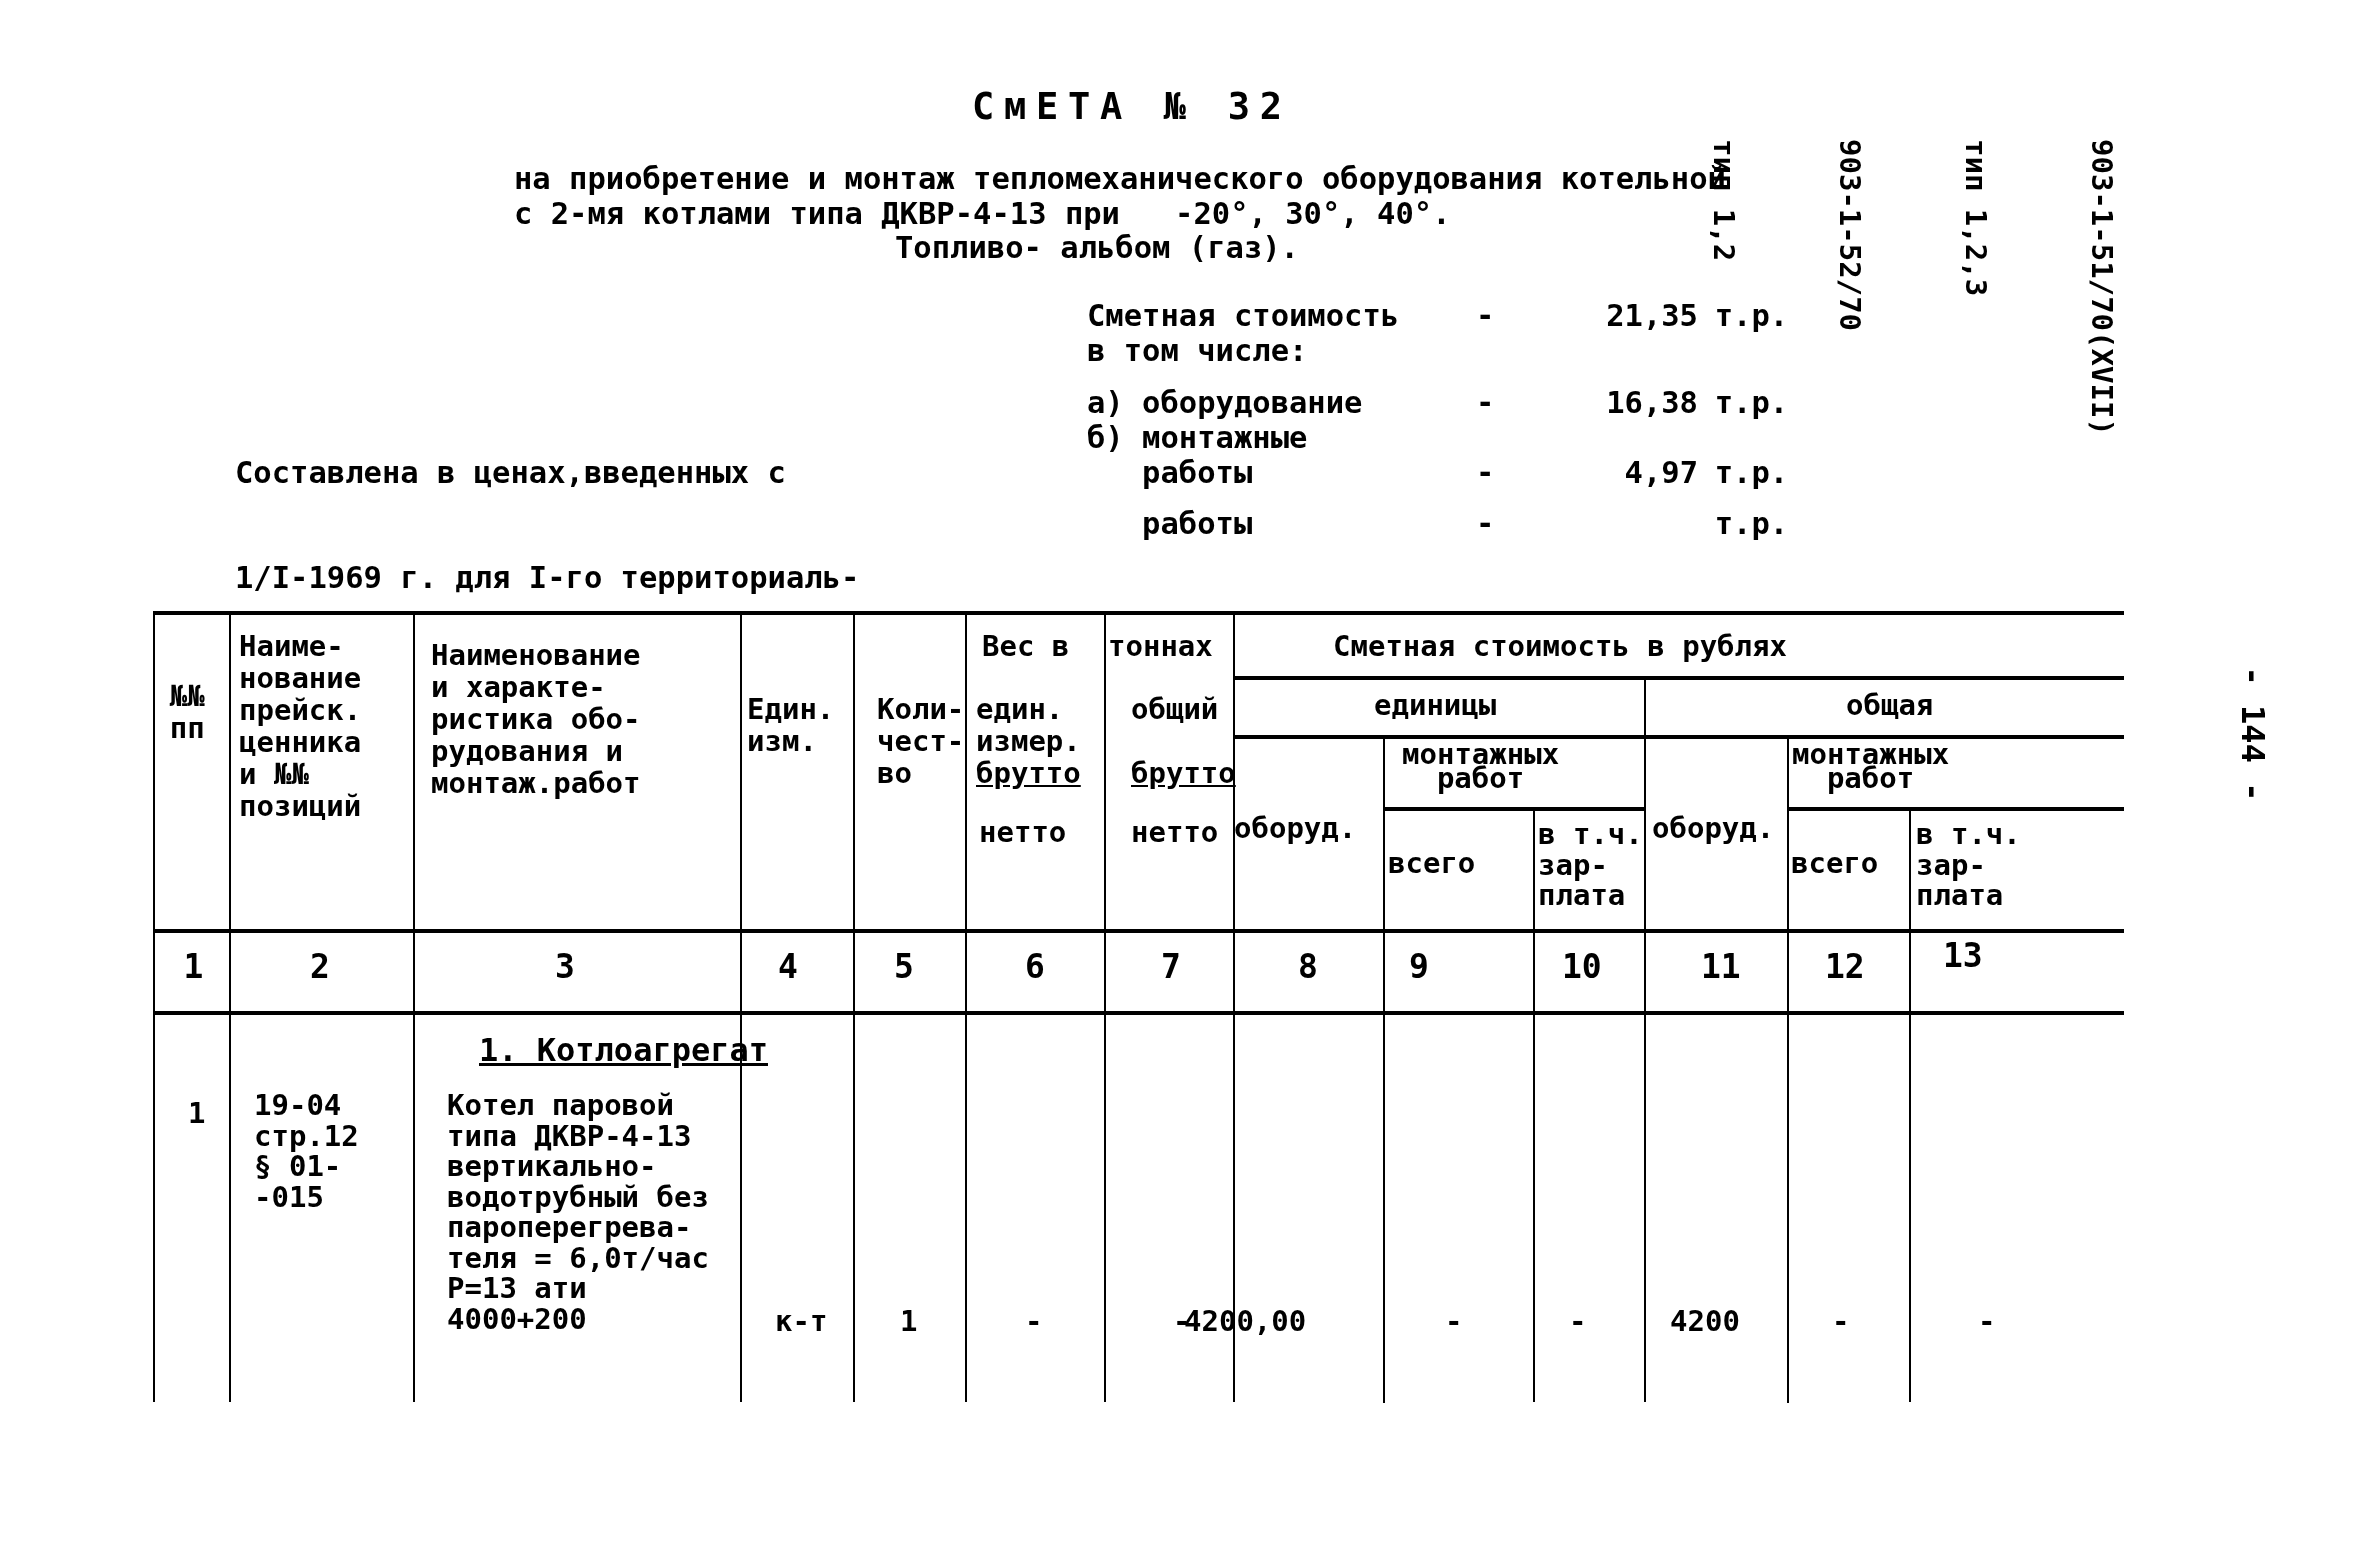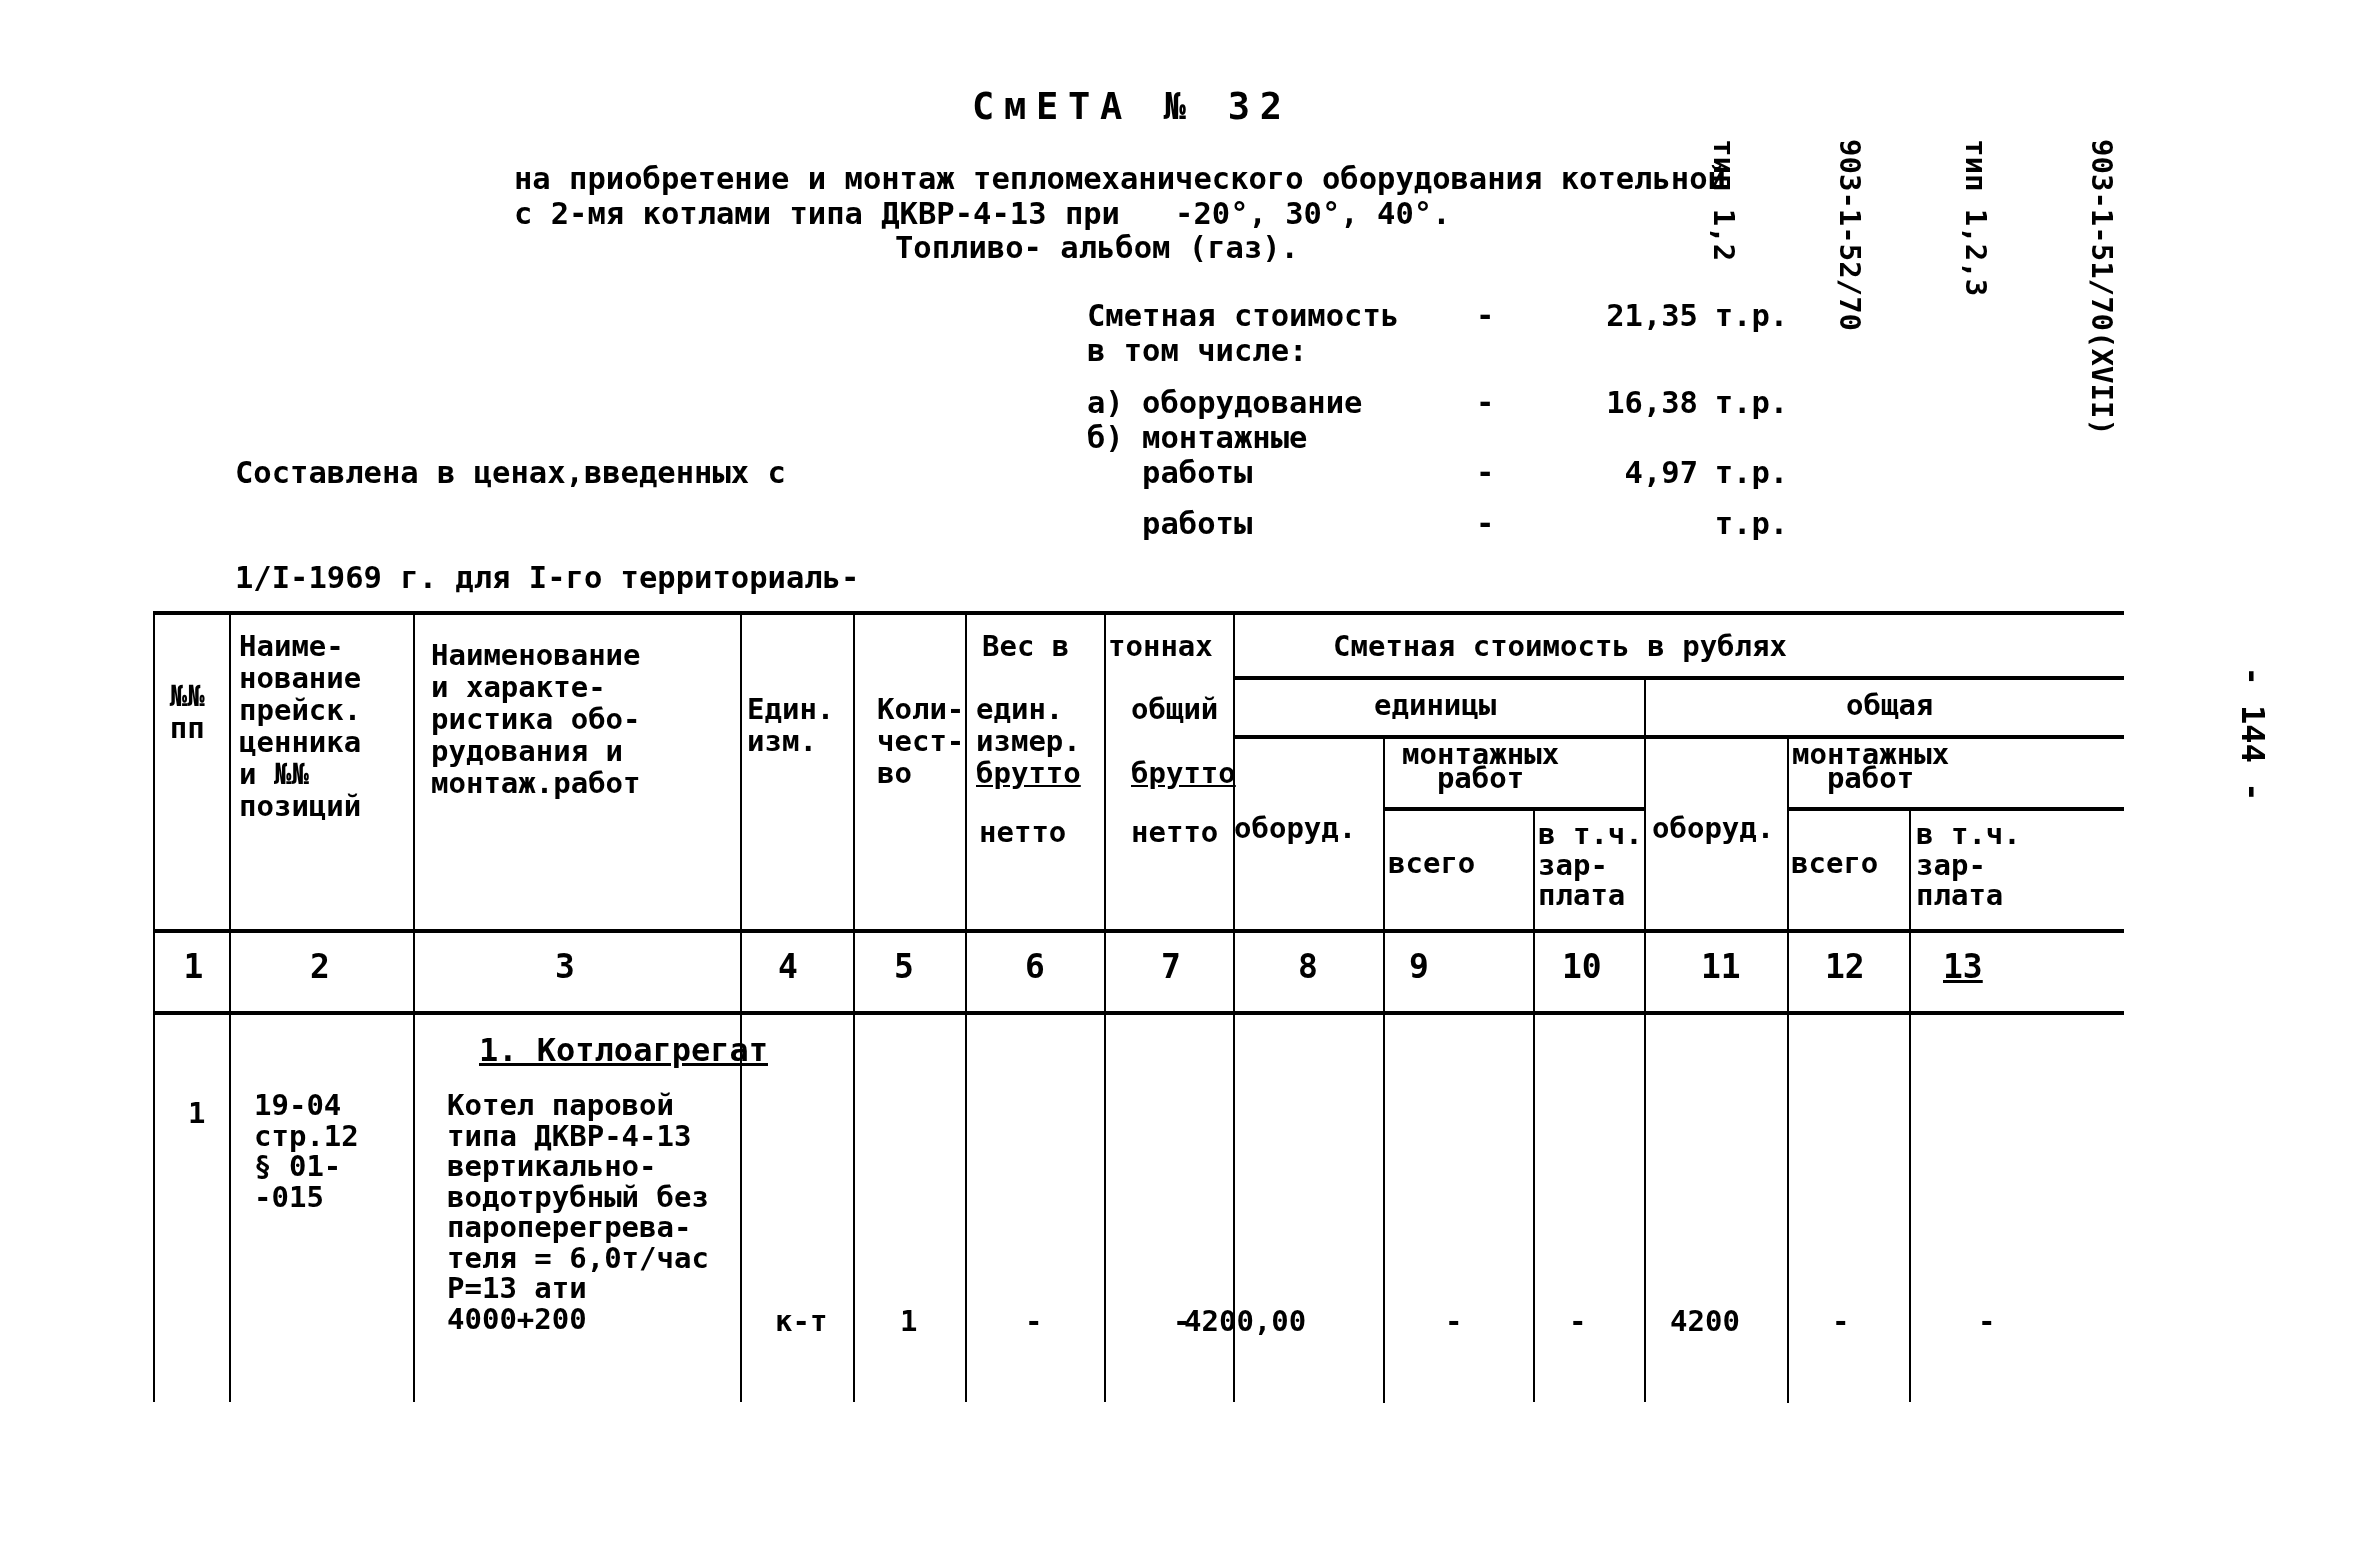--- a/index.html
+++ b/index.html
@@ -165,21 +165,21 @@
   <div class="cell num" style="left:402px;top:340px;">3</div>
   <div class="cell num" style="left:625px;top:340px;">4</div>
   <div class="cell num" style="left:741px;top:340px;">5</div>
   <div class="cell num" style="left:872px;top:340px;">6</div>
   <div class="cell num" style="left:1008px;top:340px;">7</div>
   <div class="cell num" style="left:1145px;top:340px;">8</div>
   <div class="cell num" style="left:1256px;top:340px;">9</div>
   <div class="cell num" style="left:1409px;top:340px;">10</div>
   <div class="cell num" style="left:1548px;top:340px;">11</div>
   <div class="cell num" style="left:1672px;top:340px;">12</div>
-  <div class="cell num" style="left:1790px;top:340px;text-decoration:underline;">13</div>
+  <div class="cell num" style="left:1790px;top:329px;">13</div>
 
   <div class="cell u" style="left:294px;top:423px;font-size:32px;margin-left:32px;">1. Котлоагрегат</div>
 
   <div class="cell" style="left:35px;top:486px;">1</div>
   <div class="cell" style="left:101px;top:479px;line-height:30.5px;">19-04
 стр.12
 § 01-
 -015</div>
   <div class="cell" style="left:294px;top:479px;line-height:30.5px;">Котел паровой
 типа ДКВР-4-13

